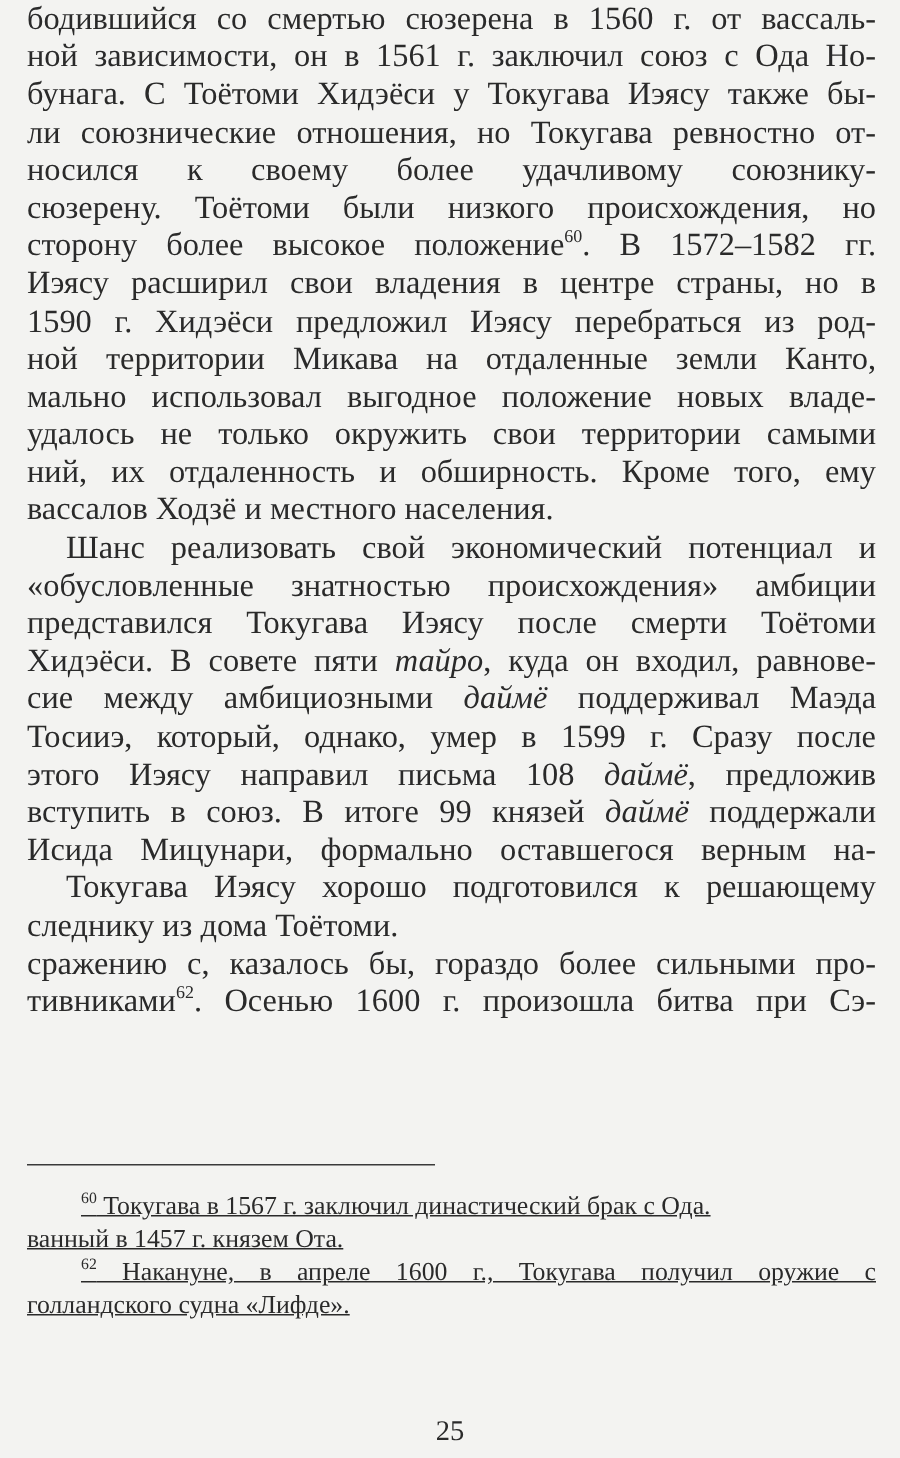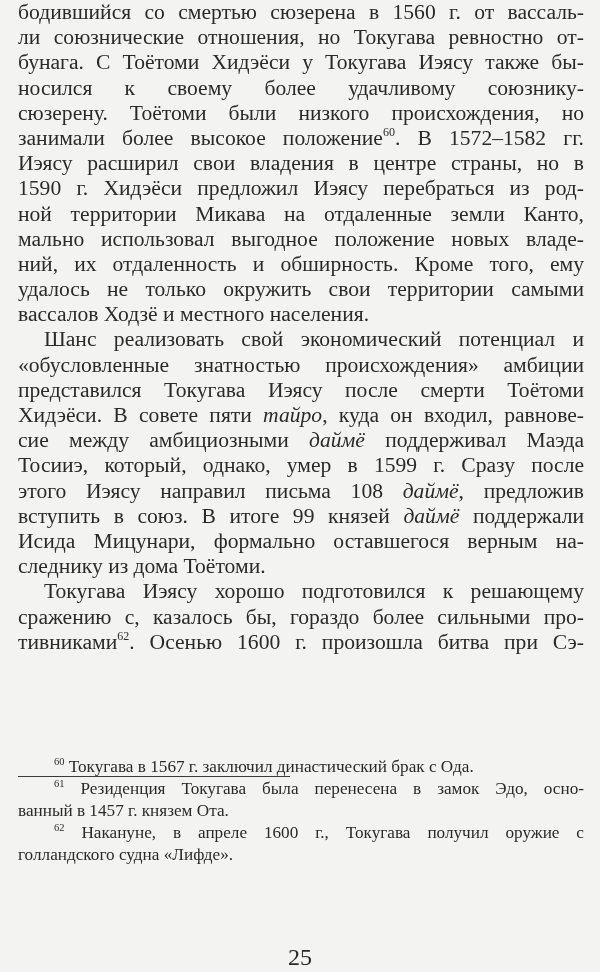--- a/index.html
+++ b/index.html
@@ -20,65 +20,65 @@
   }
   .line.last { text-align-last: left; }
   .line.indent { padding-left: 26px; }
   sup { font-size: 12px; line-height: 0; vertical-align: 9px; }
   i { font-style: italic; }
   .rule {
     position: absolute; left: 18px; top: 776px; width: 272px; height: 0;
     border-top: 1.2px solid #3a3a3a;
   }
   .notes {
-    position: absolute; left: 18px; top: 756px; width: 566px;
-    font-size: 17.2px; line-height: 22px;
+    position: absolute; left: 18px; top: 793px; width: 566px;
+    font-size: 17.2px; line-height: 22px; text-decoration: underline;
   }
   .notes .line { height: 22px; }
   .notes .line.indent { padding-left: 36px; }
   .notes sup { font-size: 10.5px; vertical-align: 7px; }
   .pagenum {
     position: absolute; left: 0; width: 600px; top: 944px;
-    text-align: center; font-size: 24px;
+    text-align: center; font-size: 19px;
   }
 </style>
 </head>
 <body>
 
 <div class="page">
   <div class="main" id="main-text">
       <span class="line"><span>бодившийся со смертью сюзерена в 1560 г. от вассаль-</span></span>
+      <span class="line"><span>ной зависимости, он в 1561 г. заключил союз с Ода Но-</span></span>
+      <span class="line"><span>бунага. С Тоётоми Хидэёси у Токугава Иэясу также бы-</span></span>
       <span class="line"><span>ли союзнические отношения, но Токугава ревностно от-</span></span>
-      <span class="line"><span>бунага. С Тоётоми Хидэёси у Токугава Иэясу также бы-</span></span>
       <span class="line"><span>носился к своему более удачливому союзнику-</span></span>
       <span class="line"><span>сюзерену. Тоётоми были низкого происхождения, но</span></span>
-      <span class="line"><span>занимали более высокое положение</span><sup>60</sup><span>. В 1572–1582 гг.</span></span>
+      <span class="line"><span>сторону более высокое положение</span><sup>60</sup><span>. В 1572–1582 гг.</span></span>
       <span class="line"><span>Иэясу расширил свои владения в центре страны, но в</span></span>
       <span class="line"><span>1590 г. Хидэёси предложил Иэясу перебраться из род-</span></span>
       <span class="line"><span>ной территории Микава на отдаленные земли Канто,</span></span>
       <span class="line"><span>мально использовал выгодное положение новых владе-</span></span>
+      <span class="line"><span>удалось не только окружить свои территории самыми</span></span>
       <span class="line"><span>ний, их отдаленность и обширность. Кроме того, ему</span></span>
-      <span class="line"><span>удалось не только окружить свои территории самыми</span></span>
       <span class="line last"><span>вассалов Ходзё и местного населения.</span></span>
       <span class="line indent"><span>Шанс реализовать свой экономический потенциал и</span></span>
       <span class="line"><span>«обусловленные знатностью происхождения» амбиции</span></span>
       <span class="line"><span>представился Токугава Иэясу после смерти Тоётоми</span></span>
       <span class="line"><span>Хидэёси. В совете пяти </span><i>тайро</i><span>, куда он входил, равнове-</span></span>
       <span class="line"><span>сие между амбициозными </span><i>даймё</i><span> поддерживал Маэда</span></span>
       <span class="line"><span>Тосииэ, который, однако, умер в 1599 г. Сразу после</span></span>
       <span class="line"><span>этого Иэясу направил письма 108 </span><i>даймё</i><span>, предложив</span></span>
       <span class="line"><span>вступить в союз. В итоге 99 князей </span><i>даймё</i><span> поддержали</span></span>
       <span class="line"><span>Исида Мицунари, формально оставшегося верным на-</span></span>
+      <span class="line indent"><span>Токугава Иэясу хорошо подготовился к решающему</span></span>
       <span class="line last"><span>следнику из дома Тоётоми.</span></span>
-      <span class="line indent"><span>Токугава Иэясу хорошо подготовился к решающему</span></span>
       <span class="line"><span>сражению с, казалось бы, гораздо более сильными про-</span></span>
       <span class="line"><span>тивниками</span><sup>62</sup><span>. Осенью 1600 г. произошла битва при Сэ-</span></span>
     </div>
   <div class="rule"></div>
   <div class="notes" id="notes-text">
       <span class="line indent last"><sup>60</sup><span> Токугава в 1567 г. заключил династический брак с Ода.</span></span>
-      <span class="line indent"><sup>61</sup><span> Резиденция Токугава была перенесена в замок Эдо, осно-</span></span>
       <span class="line last"><span>ванный в 1457 г. князем Ота.</span></span>
       <span class="line indent"><sup>62</sup><span> Накануне, в апреле 1600 г., Токугава получил оружие с</span></span>
       <span class="line last"><span>голландского судна «Лифде».</span></span>
     </div>
   <div class="pagenum">25</div>
 </div>
 
 </body></html>

